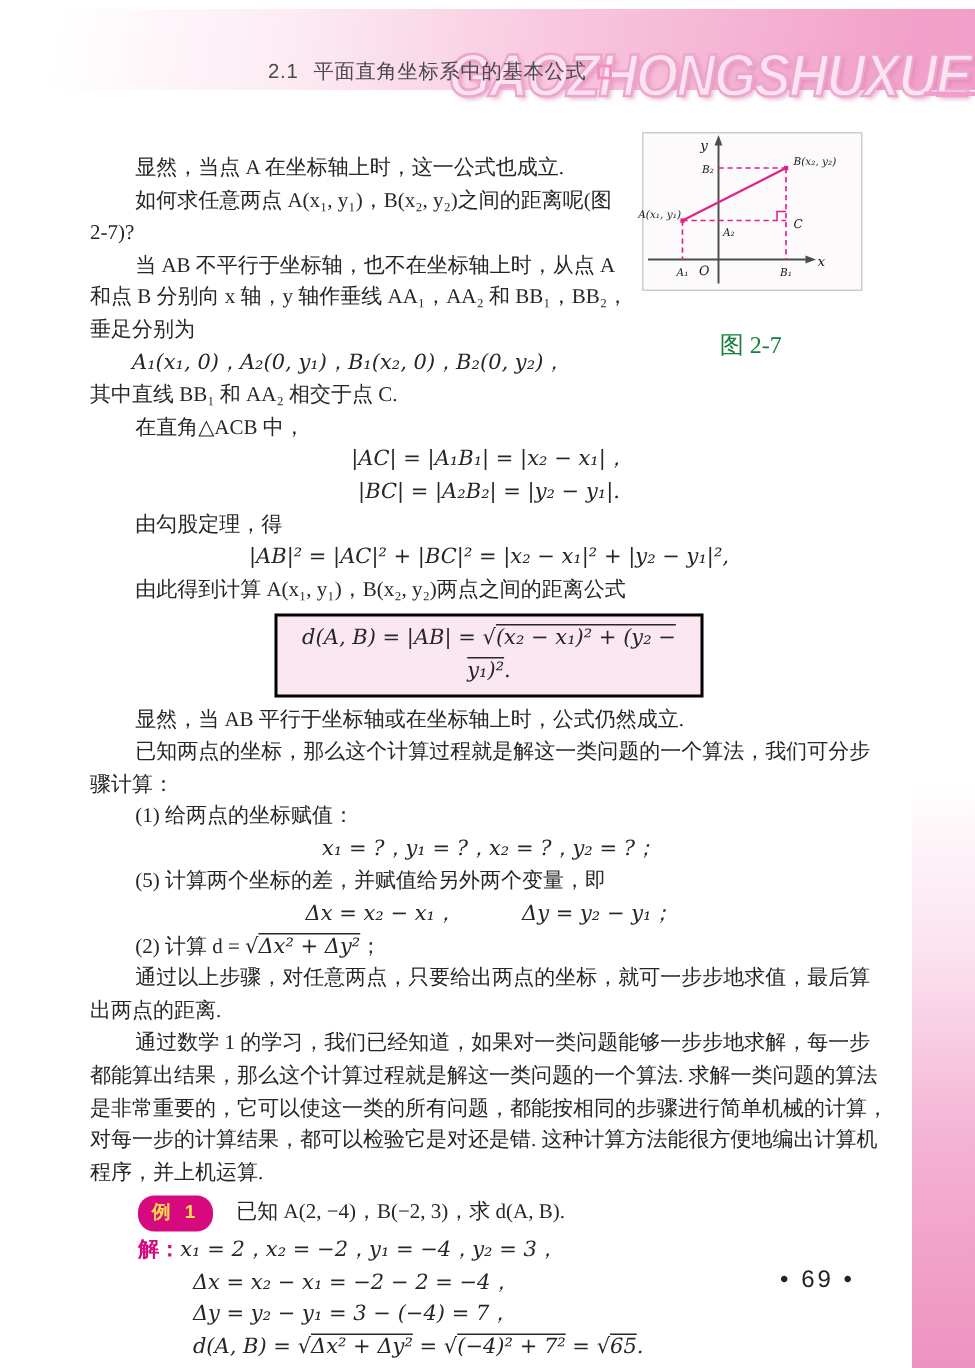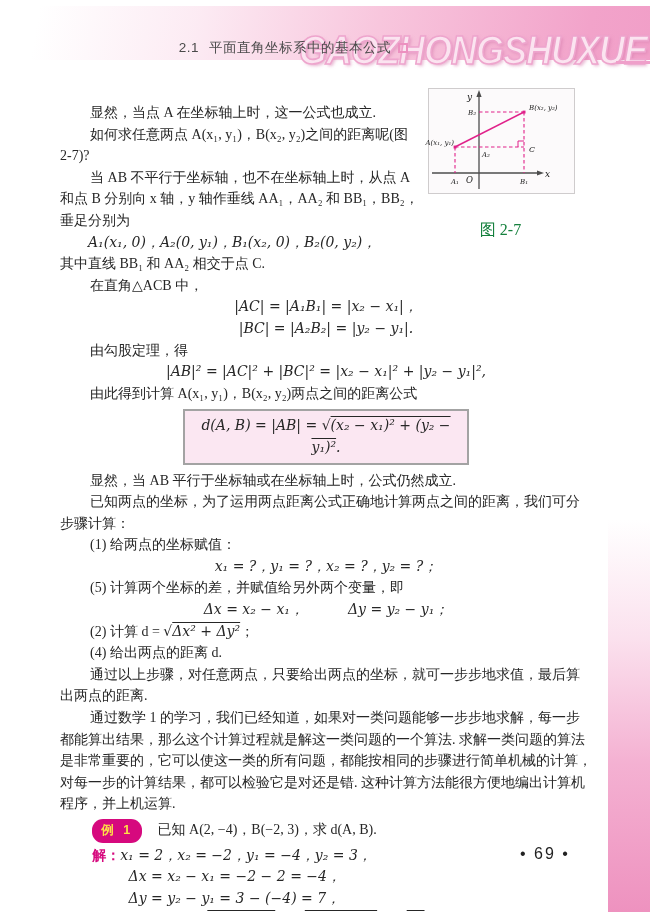--- a/index.html
+++ b/index.html
@@ -38,21 +38,21 @@
   
   .content{position:absolute;left:60px;top:102px;width:532px;z-index:2;
       font-size:14px;line-height:21.6px;}
   .spacer{float:right;width:172px;height:170px;}
   p{margin:0;}
   .ind{text-indent:2.15em;}
   .ctr{text-align:center;}
   .math{font-style:italic;font-family:"DejaVu Serif","DejaVu Sans",serif;}
   .rad{text-decoration:overline;}
   .feet{padding-left:2em;}
-  .fbox{width:278px;margin:5px auto;border:2px solid #a3a3a3;background:#fbe7f2;
+  .fbox{width:278px;margin:5px auto;border:2px solid #000000;background:#fbe7f2;
       text-align:center;padding:4px 2px;}
   .gap{display:inline-block;width:44px;}
   .badge{display:inline-block;background:#d6097e;color:#fde047;
       font-family:"Liberation Sans","DejaVu Sans",sans-serif;font-size:12.5px;font-weight:bold;
       border-radius:11px;padding:1px 9px;letter-spacing:3px;}
   .ex-line{margin:4px 0 2px 2.3em;}
   .ex-statement{margin-left:1.1em;}
   .solve{color:#d6097e;font-weight:bold;}
   .sol-first{margin-left:2.3em;}
   .sol-cont{margin-left:4.9em;}
@@ -121,27 +121,26 @@
     <p class="ctr math">|BC| = |A₂B₂| = |y₂ − y₁|.</p>
     <p class="ind">由勾股定理，得</p>
     <p class="ctr math">|AB|² = |AC|² + |BC|² = |x₂ − x₁|² + |y₂ − y₁|²,</p>
     <p class="ind">由此得到计算 A(x₁, y₁)，B(x₂, y₂)两点之间的距离公式</p>
 
     <div class="fbox math">
       <span>d(A, B) = |AB| = </span><span>√</span><span class="rad">(x₂ − x₁)² + (y₂ − y₁)²</span><span>.</span>
     </div>
 
     <p class="ind">显然，当 AB 平行于坐标轴或在坐标轴上时，公式仍然成立.</p>
-    <p class="ind">已知两点的坐标，为了运用两点距离公式正确地计算两点之间的距离，我们可分步骤计算：</p>
+    <p class="ind">已知两点的坐标，那么这个计算过程就是解这一类问题的一个算法，我们可分步骤计算：</p>
     <p class="ind">(1) 给两点的坐标赋值：</p>
     <p class="ctr math">x₁ = ?，y₁ = ?，x₂ = ?，y₂ = ?；</p>
     <p class="ind">(5) 计算两个坐标的差，并赋值给另外两个变量，即</p>
     <p class="ctr math"><span>Δx = x₂ − x₁，</span><span class="gap"></span><span>Δy = y₂ − y₁；</span></p>
     <p class="ind"><span>(2) 计算 d = </span><span class="math">√</span><span class="math rad">Δx² + Δy²</span><span>；</span></p>
-    <p class="ind">(4) 给出两点的距离 d.</p>
     <p class="ind">通过以上步骤，对任意两点，只要给出两点的坐标，就可一步步地求值，最后算出两点的距离.</p>
     <p class="ind">通过数学 1 的学习，我们已经知道，如果对一类问题能够一步步地求解，每一步都能算出结果，那么这个计算过程就是解这一类问题的一个算法. 求解一类问题的算法是非常重要的，它可以使这一类的所有问题，都能按相同的步骤进行简单机械的计算，对每一步的计算结果，都可以检验它是对还是错. 这种计算方法能很方便地编出计算机程序，并上机运算.</p>
 
     <p class="ex-line"><span class="badge">例 1</span><span class="ex-statement">已知 A(2, −4)，B(−2, 3)，求 d(A, B).</span></p>
 
     <p class="sol-first"><span class="solve">解：</span><span class="math">x₁ = 2，x₂ = −2，y₁ = −4，y₂ = 3，</span></p>
     <p class="sol-cont math">Δx = x₂ − x₁ = −2 − 2 = −4，</p>
     <p class="sol-cont math">Δy = y₂ − y₁ = 3 − (−4) = 7，</p>
     <p class="sol-cont math"><span>d(A, B) = </span><span>√</span><span class="rad">Δx² + Δy²</span><span> = </span><span>√</span><span class="rad">(−4)² + 7²</span><span> = </span><span>√</span><span class="rad">65</span><span>.</span></p>
   </div>

